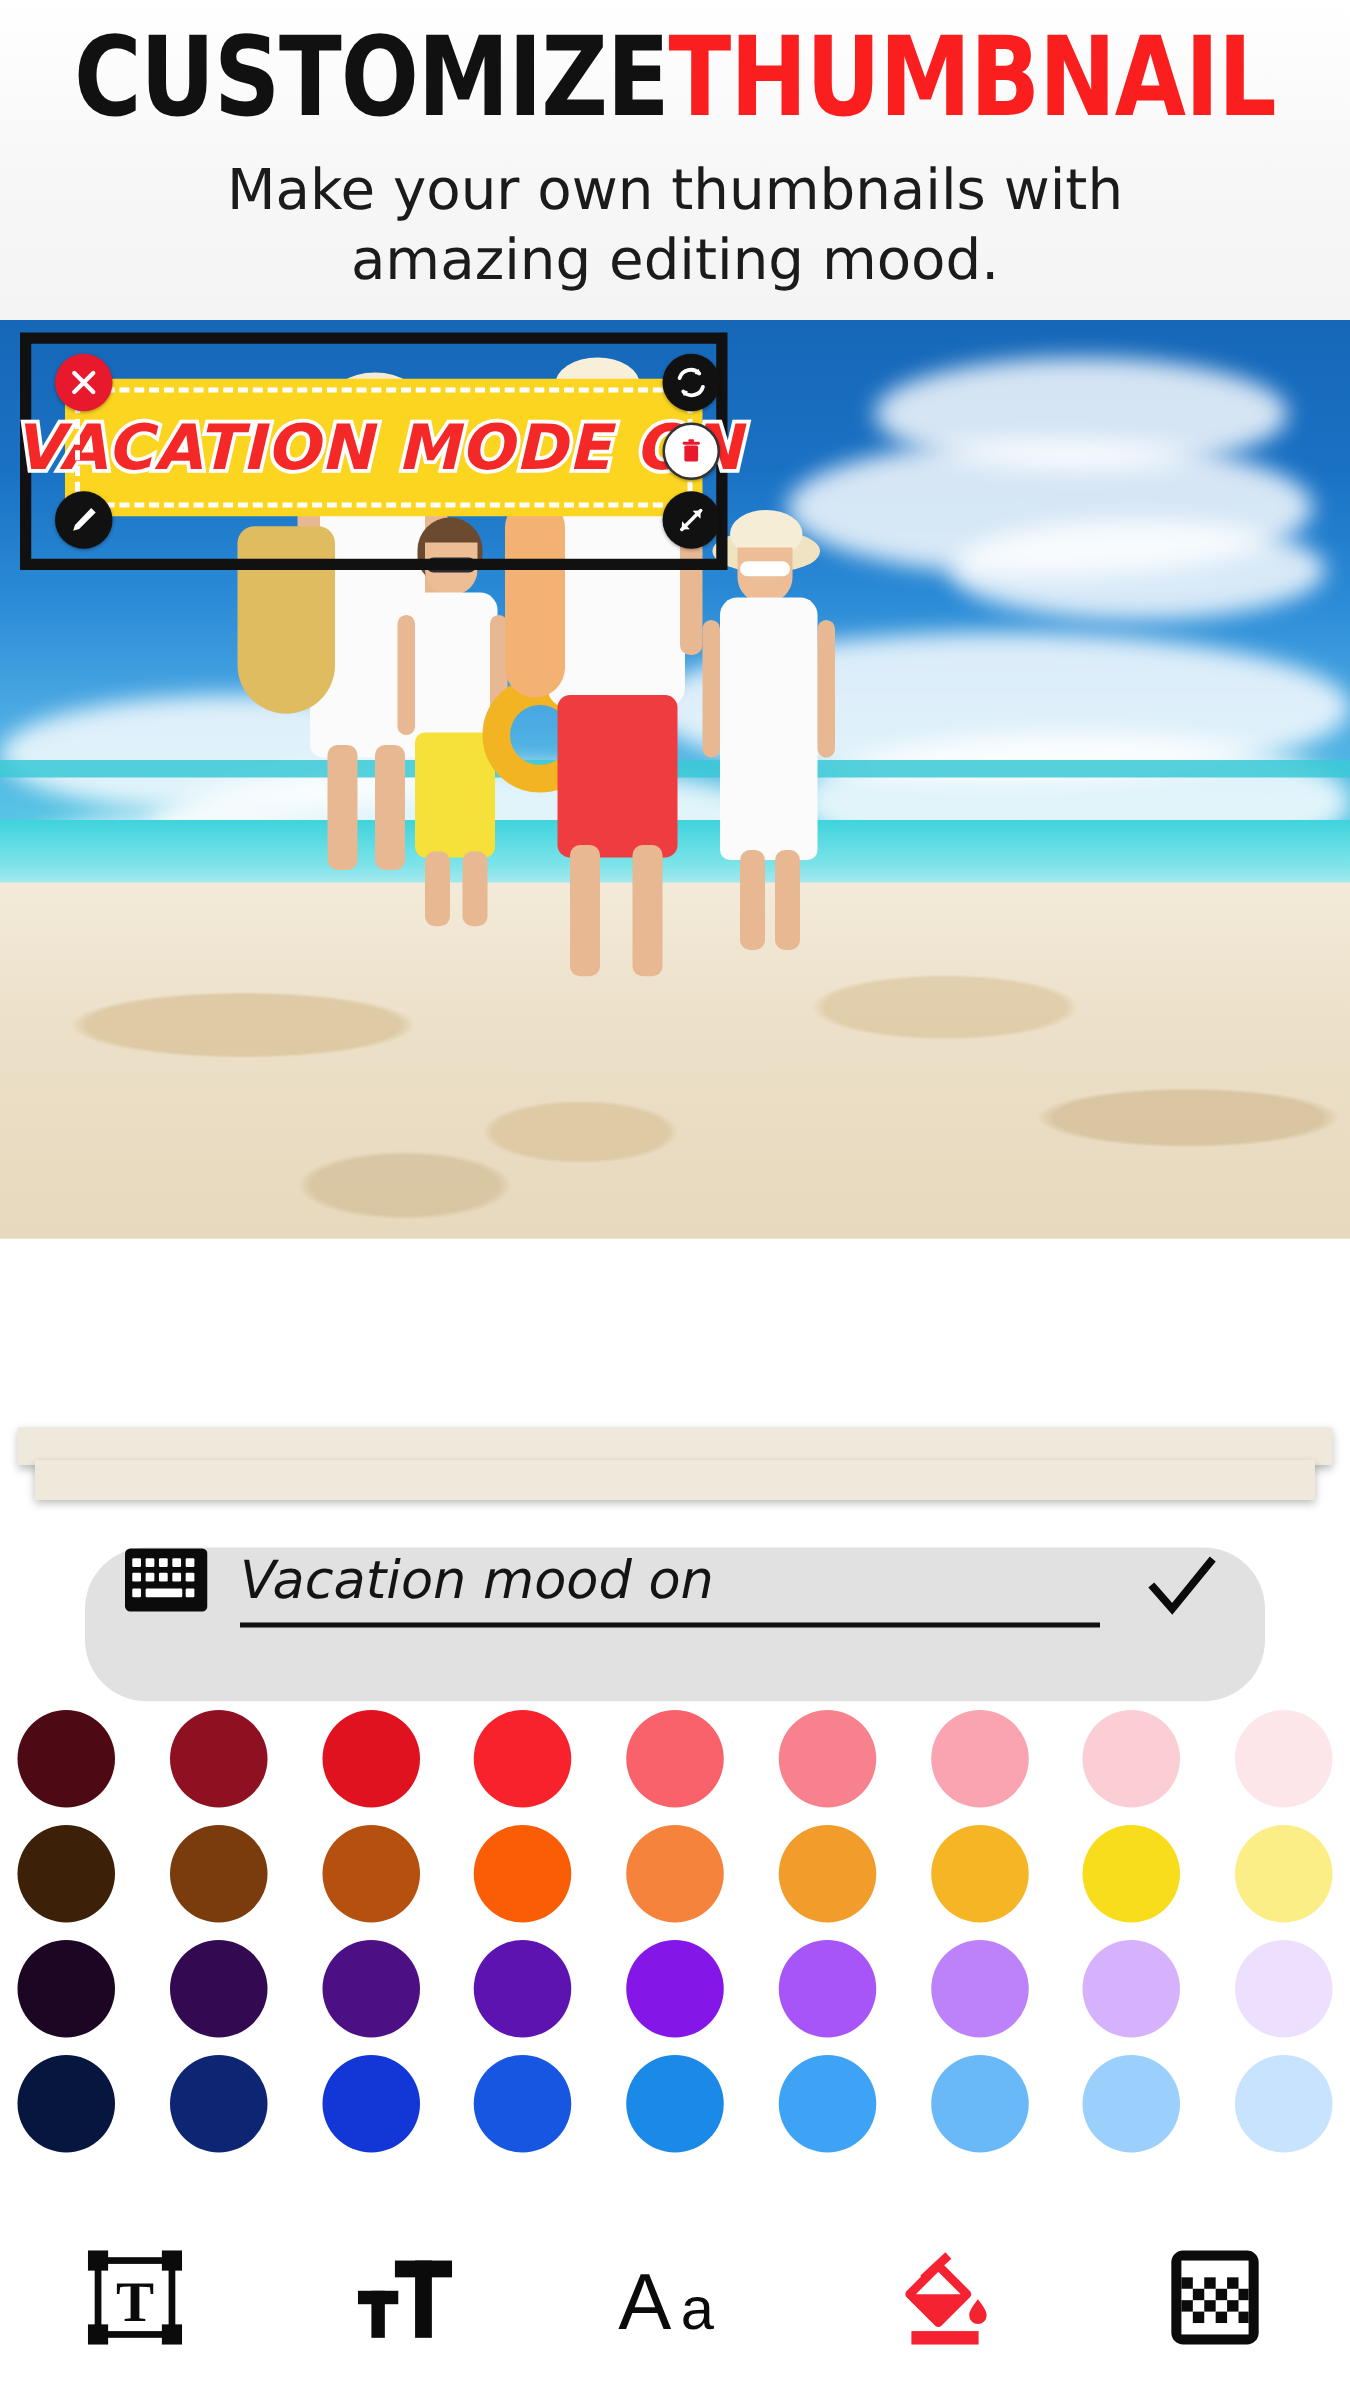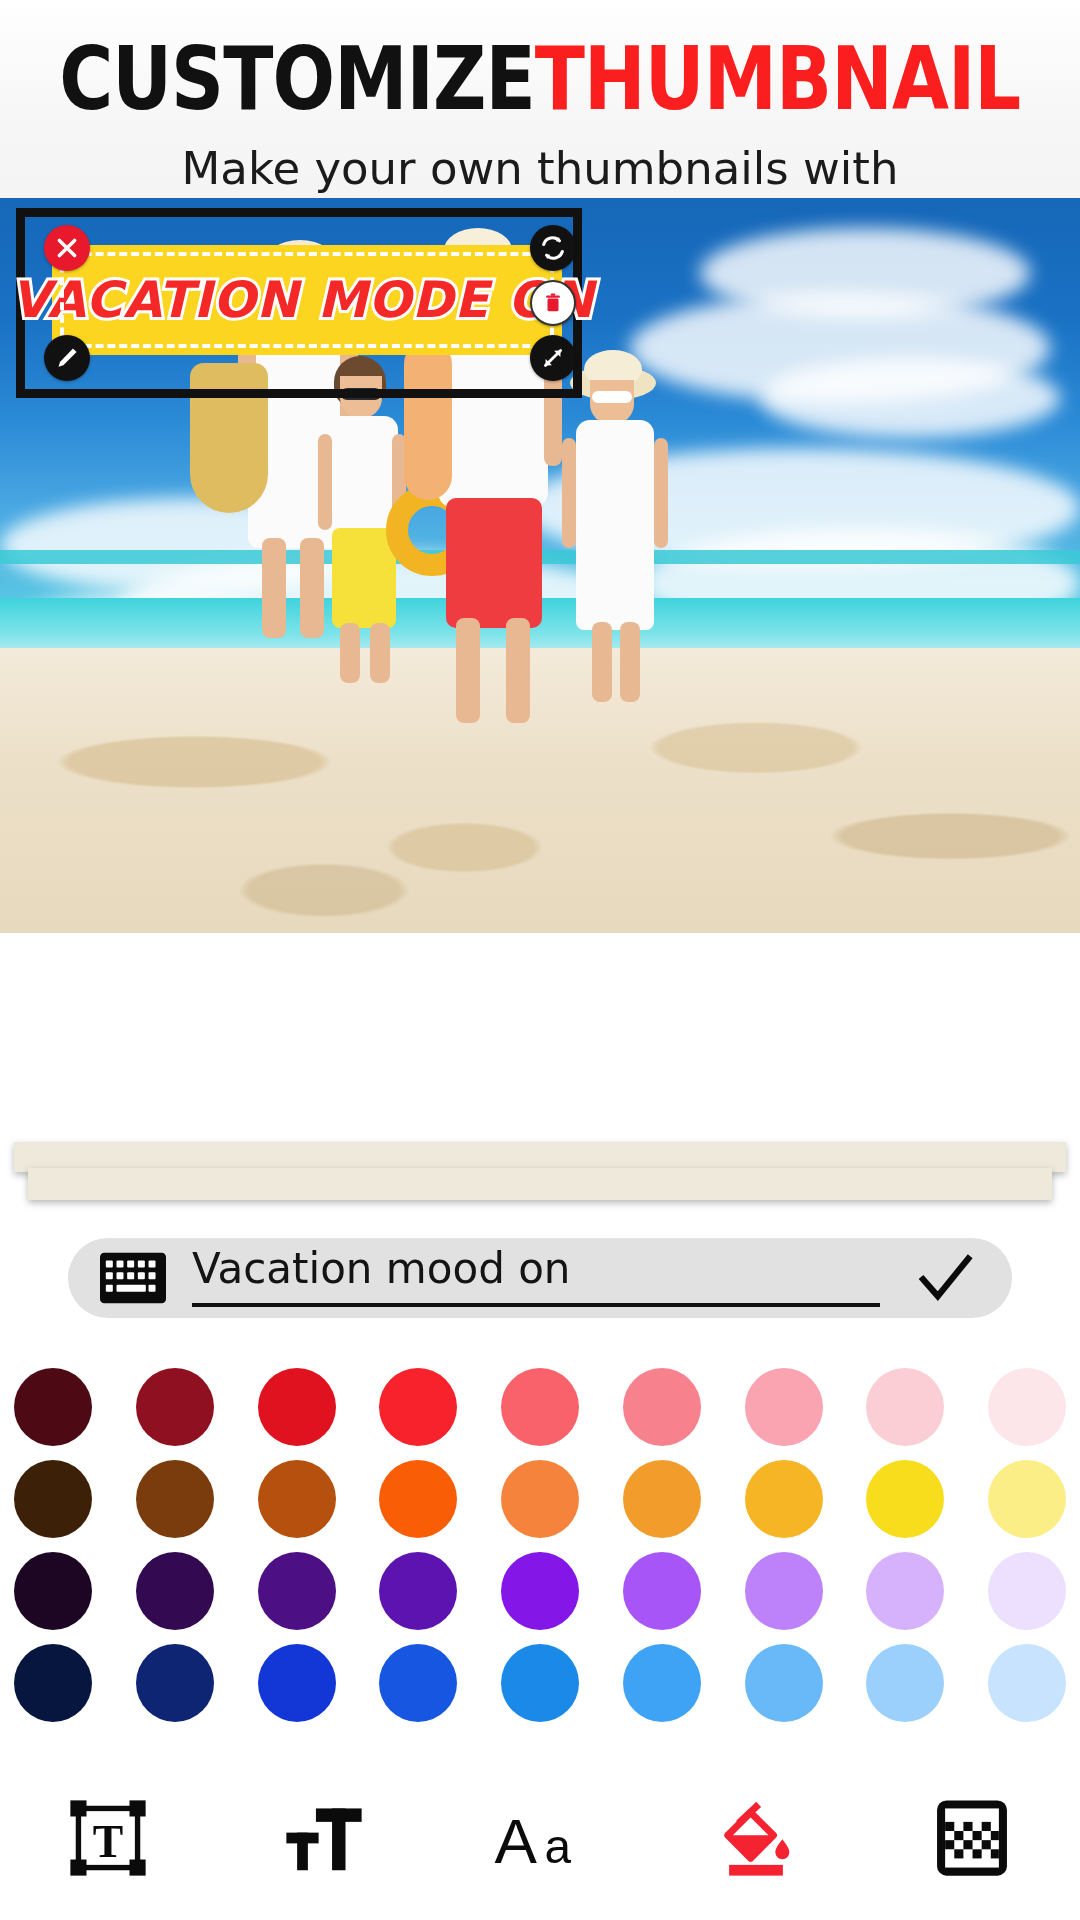--- a/index.html
+++ b/index.html
@@ -7,27 +7,27 @@
   body {
     font-family:"Liberation Sans", sans-serif;
     background:#ffffff;
     overflow:hidden;
     position:relative;
   }
 
   
   .promo-header{
     width:1080px;
-    height:198px;
+    height:256px;
     background:linear-gradient(#ffffff 0%, #f7f7f7 55%, #f4f4f4 100%);
     display:flex;
     flex-direction:column;
     align-items:center;
     justify-content:flex-start;
-    padding-top:31px;
+    padding-top:14px;
   }
   .promo-title{
     font-family:"Liberation Sans Narrow","DejaVu Sans Condensed","Liberation Sans", sans-serif;
     font-weight:bold;
     font-size:88px;
     line-height:96px;
     letter-spacing:-1px;
     white-space:nowrap;
     transform:scaleX(0.93);
     transform-origin:center;
@@ -152,26 +152,27 @@
     background:#efe9dc;
     box-shadow:0 3px 7px rgba(0,0,0,.28);
   }
   .stack1{ left:14px; top:1142px; width:1052px; height:30px; }
   .stack2{ left:28px; top:1168px; width:1024px; height:32px; }
 
   
   .input-bar{
     position:absolute;
     left:68px; top:1238px;
-    width:944px; height:80px;
+    width:944px; height:123px;
     background:#e1e1e1;
     border-radius:49px;
-    display:flex; align-items:center;
+    display:flex; 
     padding:0 36px 0 32px;
     gap:26px;
+    font-style:italic;
   }
   .kbd-icon{ width:66px; height:52px; flex:0 0 auto; }
   .input-field{
     flex:1 1 auto;
     position:relative;
     height:70px;
     display:flex;
     align-items:flex-start;
     padding-top:2px;
   }

